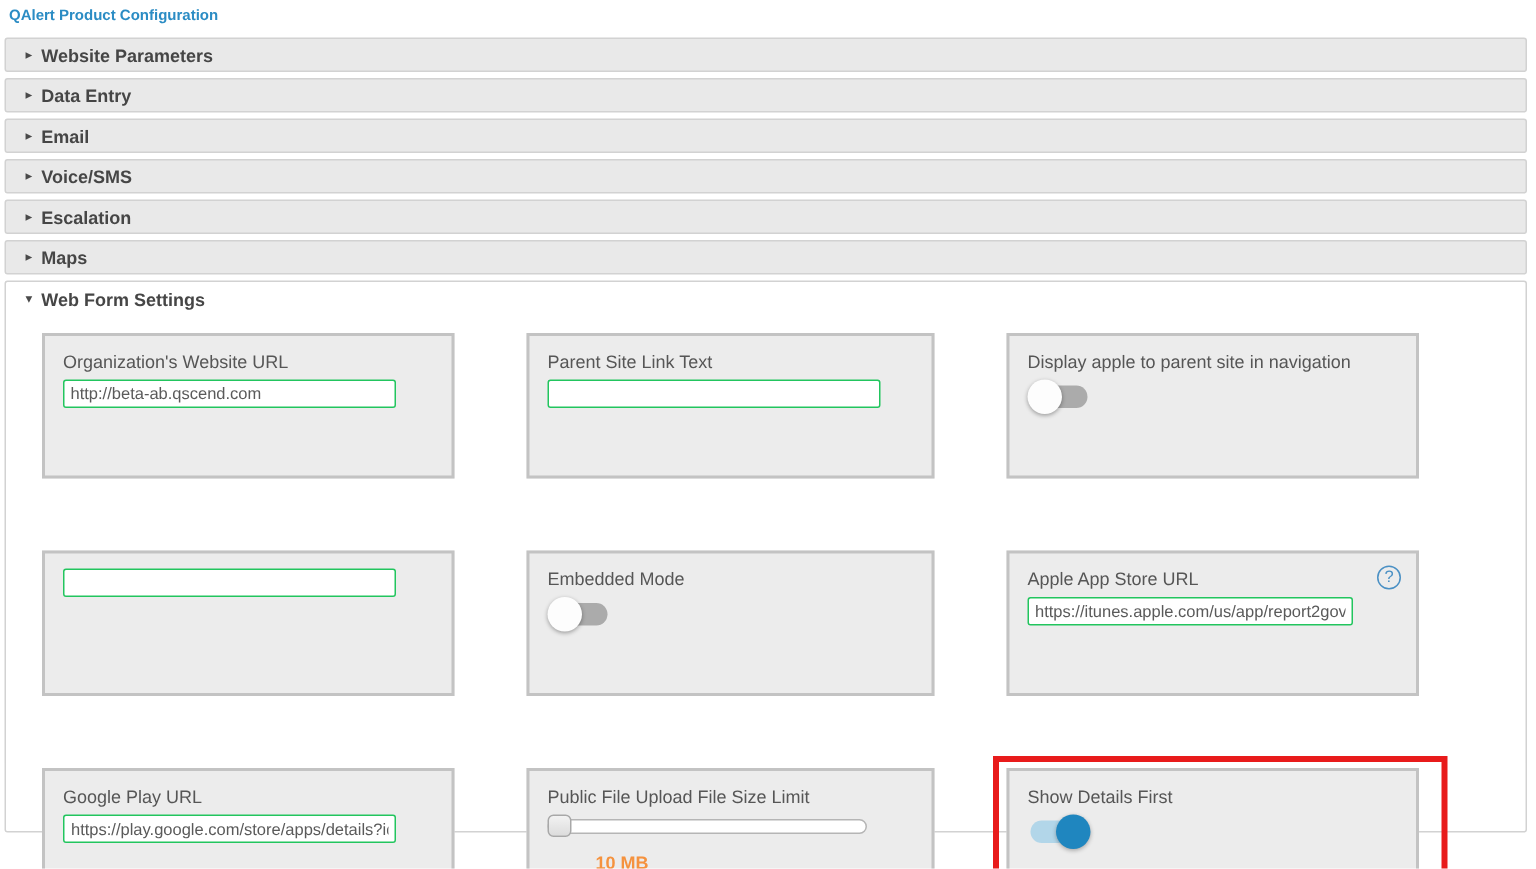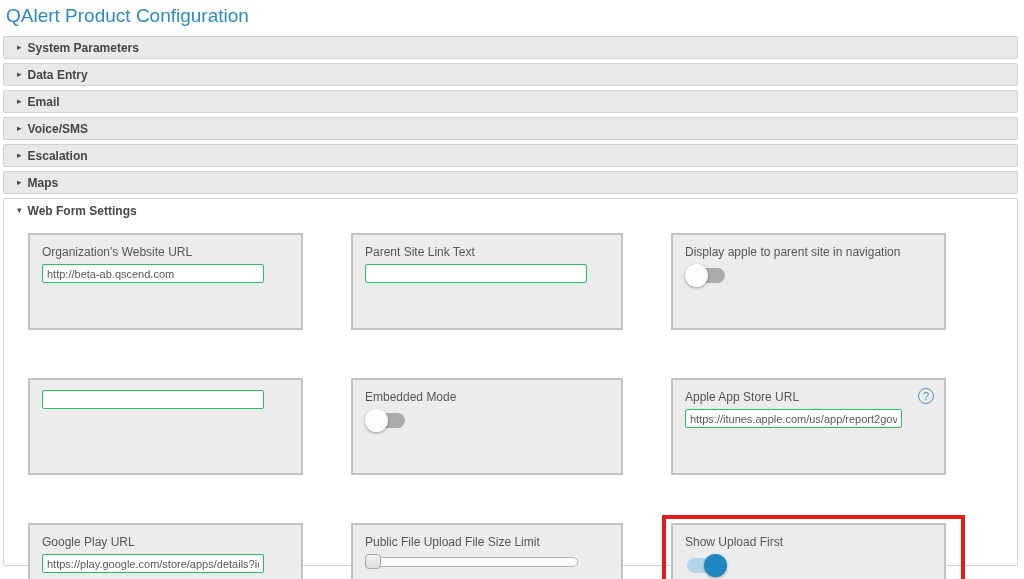--- a/index.html
+++ b/index.html
@@ -6,22 +6,22 @@
   html, body {
     width: 1024px; height: 579px;
     background: #ffffff;
     font-family: "Liberation Sans", "DejaVu Sans", sans-serif;
     overflow: hidden;
   }
   .page { padding: 3px 3px 0 3px; width: 1021px; }
 
   .page-title {
     color: #2b8cc4;
-    font-size: 19px;
-    font-weight: normal;
+    font-size: 10px;
+    font-weight: bold;
     margin: 2px 0 9px 3px;
   }
 
   
   .acc-header {
     height: 23px;
     background: #e9e9e9;
     border: 1px solid #d2d2d2;
     border-radius: 2px;
     margin-bottom: 4px;
@@ -183,21 +183,21 @@
 <body>
 
 <div class="page">
 
   <div class="page-title">QAlert Product Configuration</div>
 
   <div>
 
     <div class="acc-header">
       <span class="acc-arrow">▸</span>
-      <span class="acc-label">System Parameters</span>
+      <span class="acc-label">Website Parameters</span>
     </div>
 
     <div class="acc-header">
       <span class="acc-arrow">▸</span>
       <span class="acc-label">Data Entry</span>
     </div>
 
     <div class="acc-header">
       <span class="acc-arrow">▸</span>
       <span class="acc-label">Email</span>
@@ -288,21 +288,21 @@
               <div class="slider-track"></div>
               <div class="slider-thumb"></div>
             </div>
             <div class="slider-value">10 MB</div>
           </div>
         </div>
 
         <div class="cell">
           <div class="red-highlight"></div>
           <div class="card">
-            <div class="card-label">Show Upload First</div>
+            <div class="card-label">Show Details First</div>
             <div class="toggle on">
               <div class="toggle-track"></div>
               <div class="toggle-knob"></div>
             </div>
           </div>
         </div>
 
       </div>
     </div>
 

